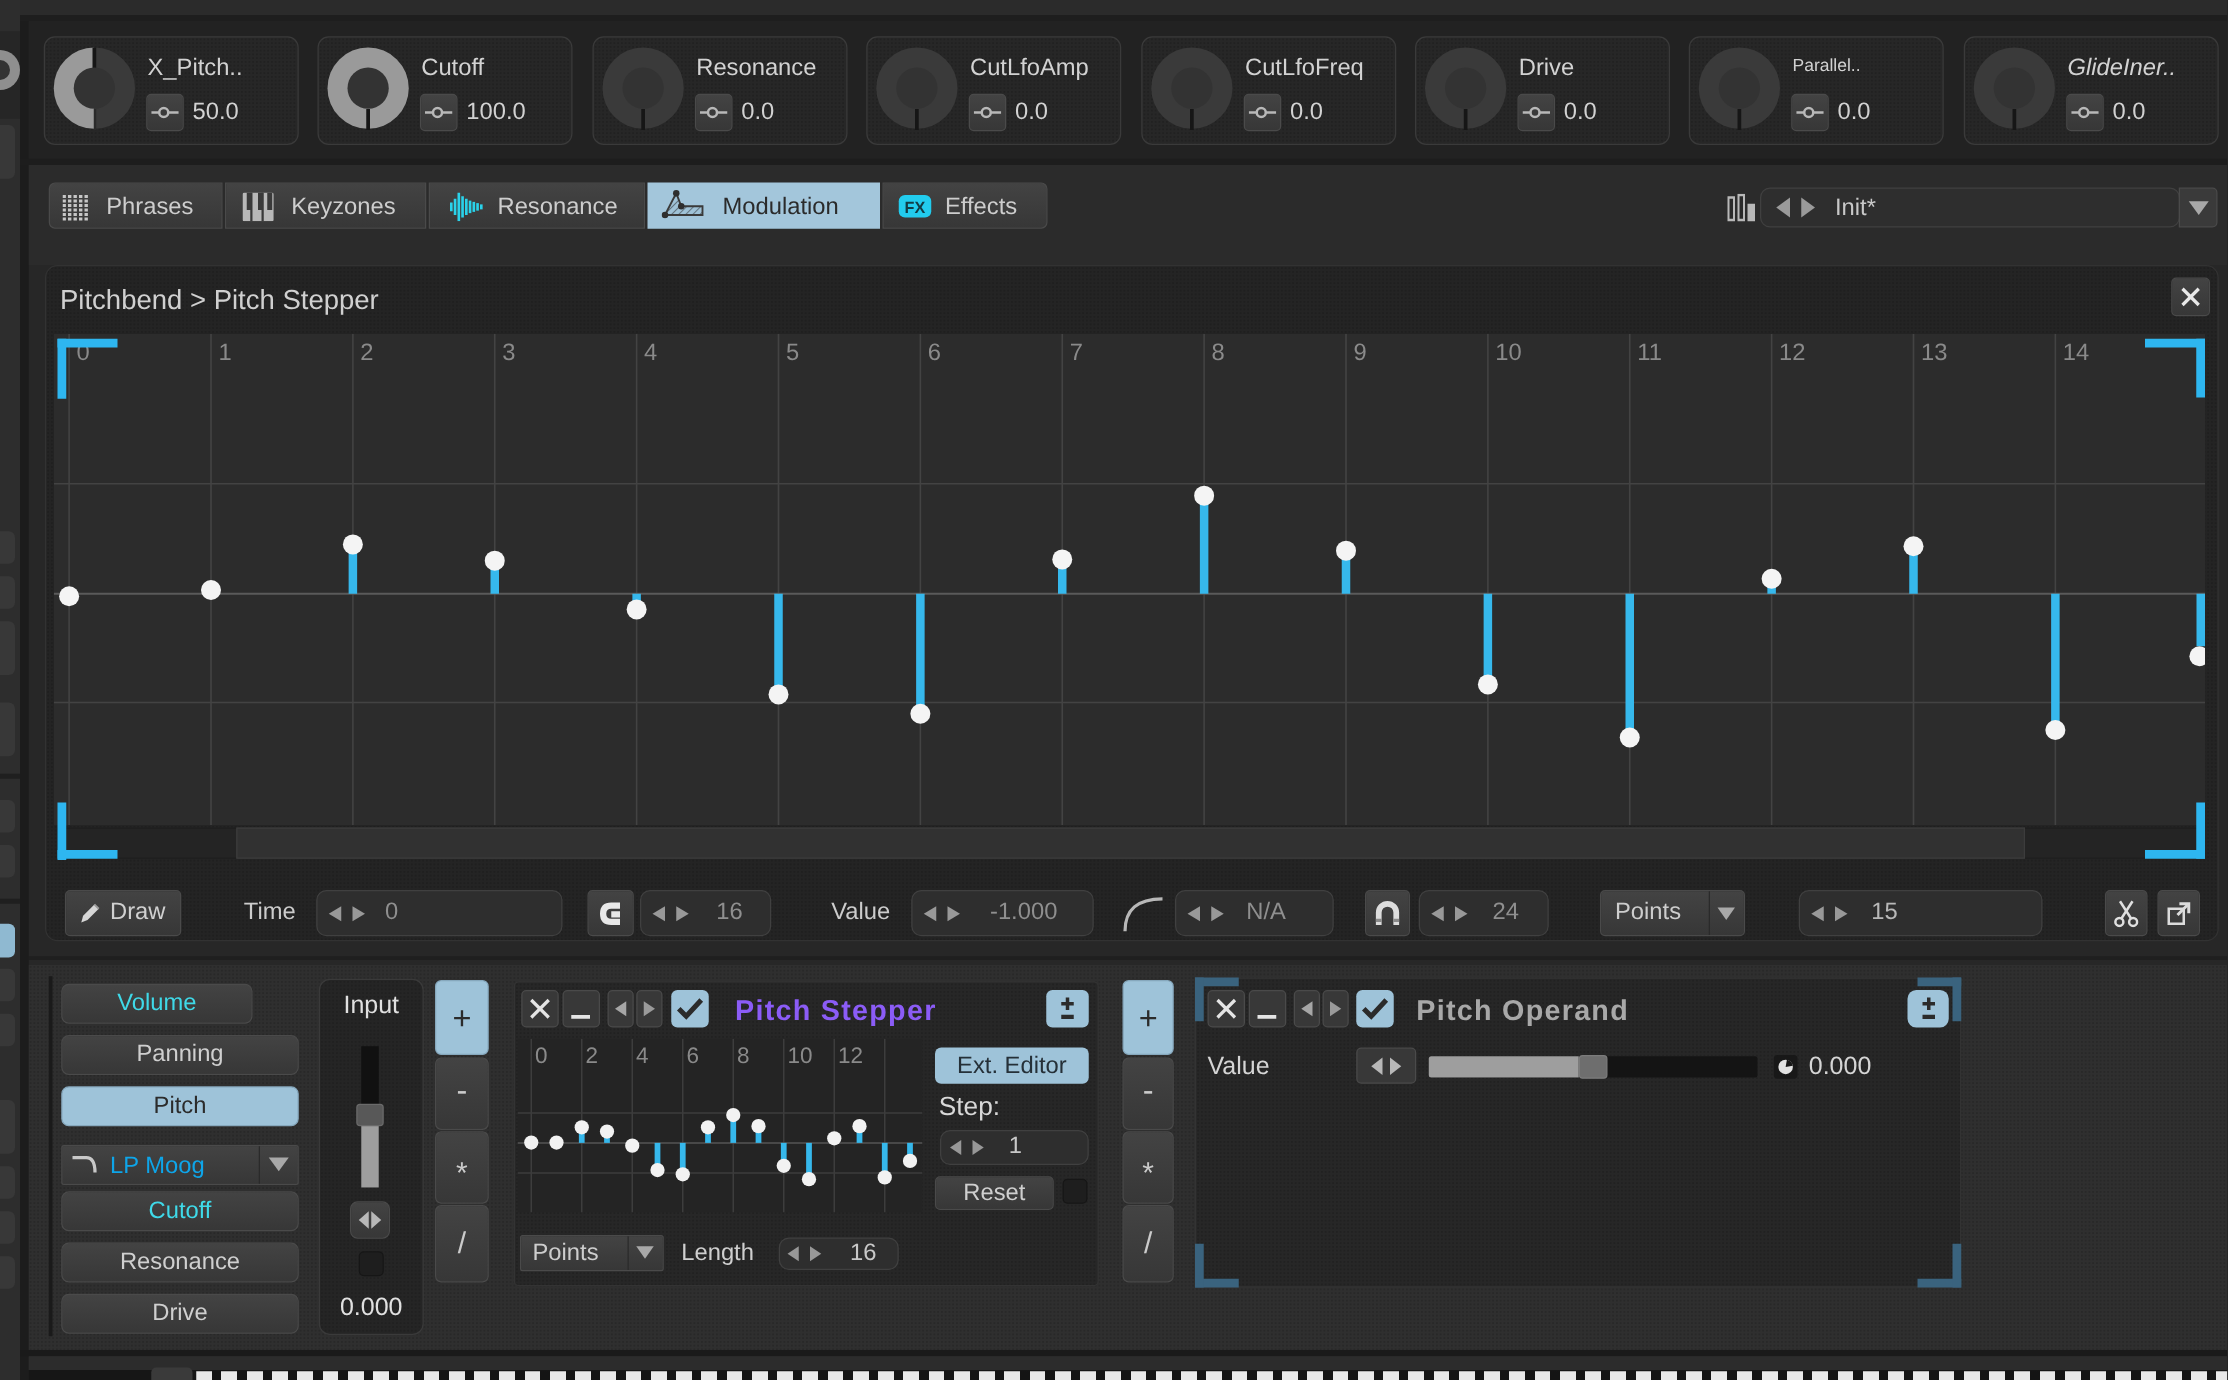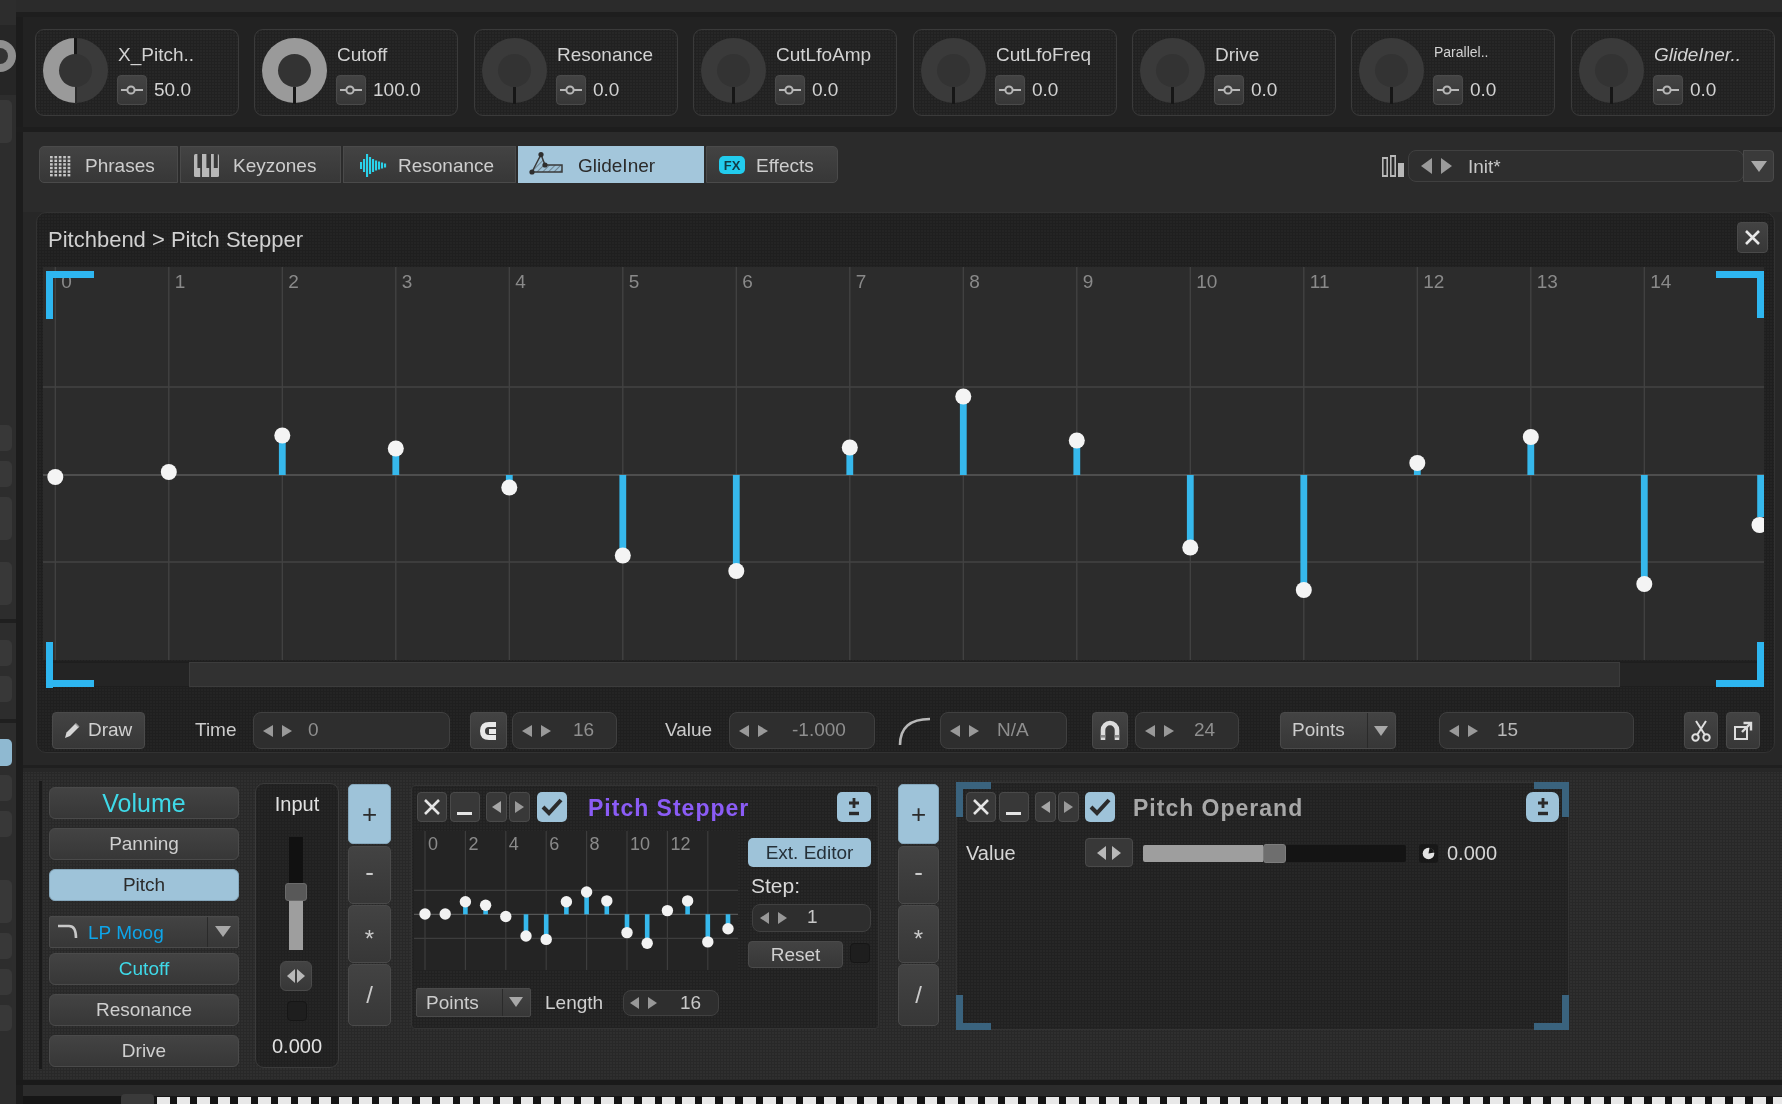--- a/index.html
+++ b/index.html
@@ -216,21 +216,21 @@
           <pattern id="hat" width="4" height="4" patternTransform="rotate(45)" patternUnits="userSpaceOnUse">
             <rect width="4" height="4" fill="#9fc2d7"></rect>
             <line x1="0" y1="0" x2="0" y2="4" stroke="#5a6a74" stroke-width="1.4"></line>
           </pattern>
         </defs>
         <path d="M3,21 L12,3.5 L16,14 L33,14 L33,21 Z" fill="url(#hat)" stroke="#3a3a3a" stroke-width="1.5"></path>
         <circle cx="3" cy="21" r="2.6" fill="#2e2e2e"></circle>
         <circle cx="12" cy="3.5" r="2.6" fill="#2e2e2e"></circle>
         <circle cx="16" cy="14" r="2.6" fill="#2e2e2e"></circle>
       </svg>
-<div class="abs" style="left:578px;top:155px;font-size:19px;color:#2b2b2b;">GlideIner</div>
+<div class="abs" style="left:578px;top:155px;font-size:19px;color:#2b2b2b;">Modulation</div>
 
 <div class="abs ctr" style="left:719px;top:156px;width:26px;height:18px;background:#22ccee;border-radius:5px;color:#123b44;font-size:13px;font-weight:bold;">FX</div>
 <div class="abs" style="left:756px;top:155px;font-size:19px;color:#cdcdcd;">Effects</div>
 
 <svg class="abs" style="left:1381px;top:155px;" width="24" height="24">
 <g fill="#b8b8b8">
           <rect x="1" y="2" width="6" height="20"></rect>
           <rect x="9" y="0" width="6" height="22"></rect>
           <rect x="17" y="8" width="6" height="14"></rect>
         </g>
@@ -403,21 +403,21 @@
           <path d="M9,11 L17,3" stroke="#dcdcdc" stroke-width="2.4"></path>
           <path d="M10.5,2 L18,2 L18,9.5" fill="none" stroke="#dcdcdc" stroke-width="2.4"></path>
         </svg>
       </div>
 </div>
 
 <div class="abs" style="left:23px;top:765px;width:1759px;height:3px;background:#1f1f1f;"></div>
 <div class="abs dotted" style="left:23px;top:772px;width:1759px;height:310px;background-color:#2f2f2f;"></div>
 <div class="abs" style="left:39px;top:781px;width:3px;height:288px;background:#1a1a1a;"></div>
 <div id="lowerleft">
-<div class="btn ctr" style="left:49px;top:787px;width:190px;height:32px;border-radius:6px;font-size:25px;color:#3fd9e8;">Volume</div>
+<div class="btn ctr" style="left:49px;top:787px;width:153px;height:32px;border-radius:6px;font-size:19px;color:#3fd9e8;">Volume</div>
 <div class="btn ctr" style="left:49px;top:828px;width:190px;height:32px;border-radius:6px;font-size:19px;color:#cfcfcf;">Panning</div>
 <div class="btn btnsel ctr" style="left:49px;top:869px;width:190px;height:32px;border-radius:6px;font-size:19px;">Pitch</div>
 <div class="btn" style="left:49px;top:916px;width:190px;height:32px;border-radius:2px;"></div>
 <div class="abs" style="left:207px;top:917px;width:1px;height:30px;background:#2a2a2a;"></div>
 <svg class="abs" style="left:56px;top:923px;" width="24" height="17">
         <path d="M2,3 L13,3 Q20,3 20,15" stroke="#c8c8c8" stroke-width="2.6" fill="none"></path>
       </svg>
 <div class="abs" style="left:88px;top:922px;font-size:19px;color:#0ea5e9;">LP Moog</div>
 <div class="abs" style="left:215px;top:926px;width:0;height:0;border-left:8px solid transparent;border-right:8px solid transparent;border-top:11px solid #a8a8a8;"></div>
 <div class="btn ctr" style="left:49px;top:953px;width:190px;height:32px;border-radius:6px;font-size:19px;color:#3fd9e8;">Cutoff</div>

